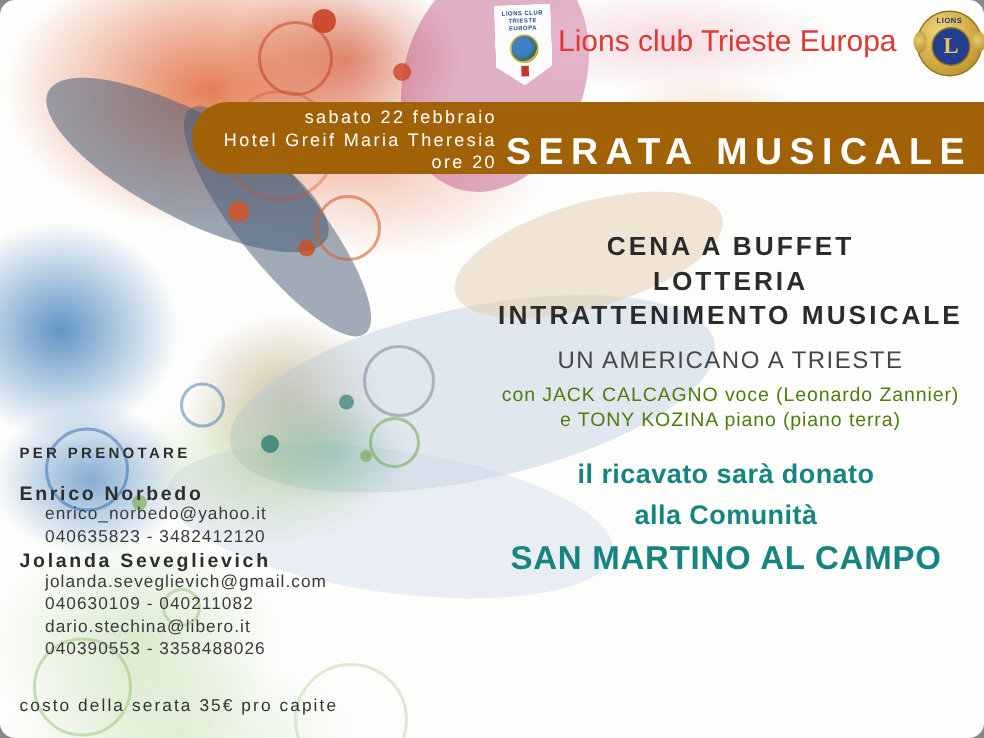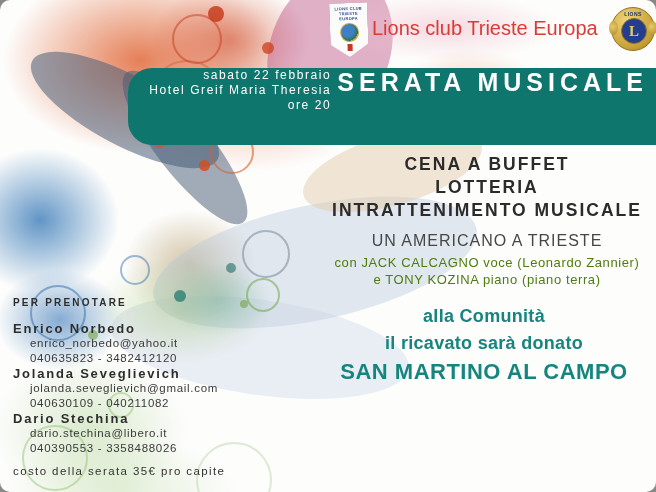--- a/index.html
+++ b/index.html
@@ -45,23 +45,23 @@
   .lions-top-text{position:absolute;top:3px;left:0;right:0;text-align:center;
     font-size:5px;font-weight:bold;color:#233569;letter-spacing:.4px;}
   .lions-inner{
     position:absolute;left:9px;top:10px;width:24px;height:24px;border-radius:50%;
     background:#243e8f;border:1px solid #8f731f;
     display:flex;align-items:center;justify-content:center;
     color:#e9c75f;font-weight:bold;font-size:15px;font-family:"Liberation Serif",serif;
   }
   
   .banner{
-    position:absolute;left:128px;right:0;top:68px;height:77px;
-    background:#0f766e;border-radius:24px 0 0 24px;
-    display:flex;align-items:flex-start;color:#ffffff;z-index:3;
+    position:absolute;left:128px;right:0;top:68px;height:48px;
+    background:#a16207;border-radius:24px 0 0 24px;
+    display:flex;align-items:flex-end;color:#ffffff;z-index:3;
   }
   .banner-date{
     width:218px;text-align:right;font-size:12px;line-height:15px;
     letter-spacing:1.6px;padding-left:6px;box-sizing:border-box;white-space:nowrap;
   }
   .banner-title{
     flex:1;text-align:center;font-size:25px;font-weight:700;
     letter-spacing:5px;padding:0 8px 0 6px;white-space:nowrap;
   }
   
@@ -163,40 +163,39 @@
   <div class="program">
     <div class="p-bold">CENA A BUFFET</div>
     <div class="p-bold">LOTTERIA</div>
     <div class="p-bold">INTRATTENIMENTO MUSICALE</div>
     <div class="p-show">UN AMERICANO A TRIESTE</div>
     <div class="p-perf first">con JACK CALCAGNO voce (Leonardo Zannier)</div>
     <div class="p-perf">e TONY KOZINA piano (piano terra)</div>
   </div>
 
   <div class="donation">
+    <div class="d-sm">il ricavato sarà donato</div>
     <div class="d-sm">alla Comunità</div>
-    <div class="d-sm">il ricavato sarà donato</div>
     <div class="d-lg">SAN MARTINO AL CAMPO</div>
   </div>
 
   <div class="booking">
     <div class="b-heading">PER PRENOTARE</div>
 
     <div>
       <div class="b-name">Enrico Norbedo</div>
       <div class="b-detail">enrico_norbedo@yahoo.it</div>
       <div class="b-detail">040635823 - 3482412120</div>
     </div>
     <div>
       <div class="b-name">Jolanda Seveglievich</div>
       <div class="b-detail">jolanda.seveglievich@gmail.com</div>
       <div class="b-detail">040630109 - 040211082</div>
     </div>
     <div>
-      <div class="b-name">Dario Stechina</div>
       <div class="b-detail">dario.stechina@libero.it</div>
       <div class="b-detail">040390553 - 3358488026</div>
     </div>
   </div>
 
   <div class="price-line">costo della serata 35€ pro capite</div>
 
 </div>
 
 </body></html>

